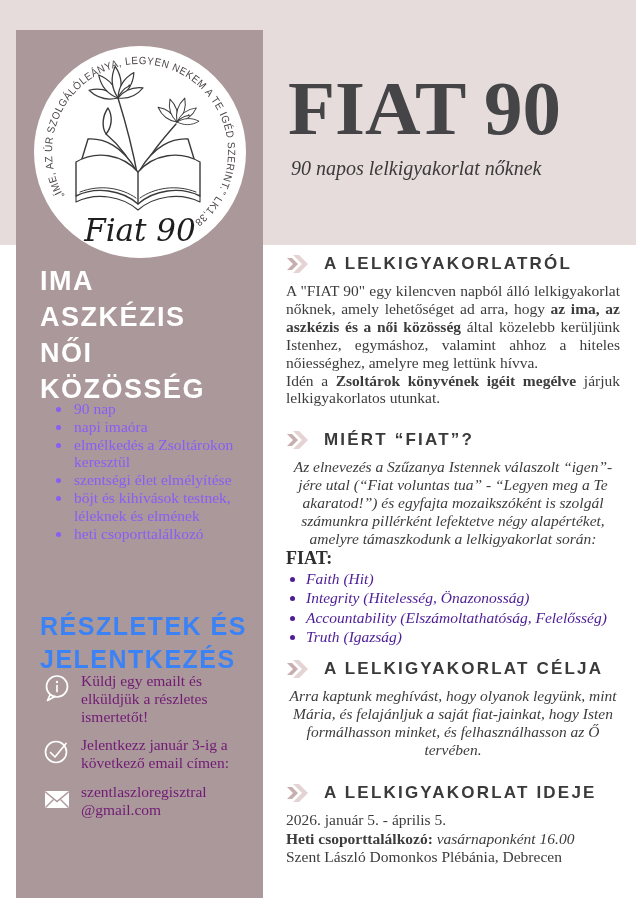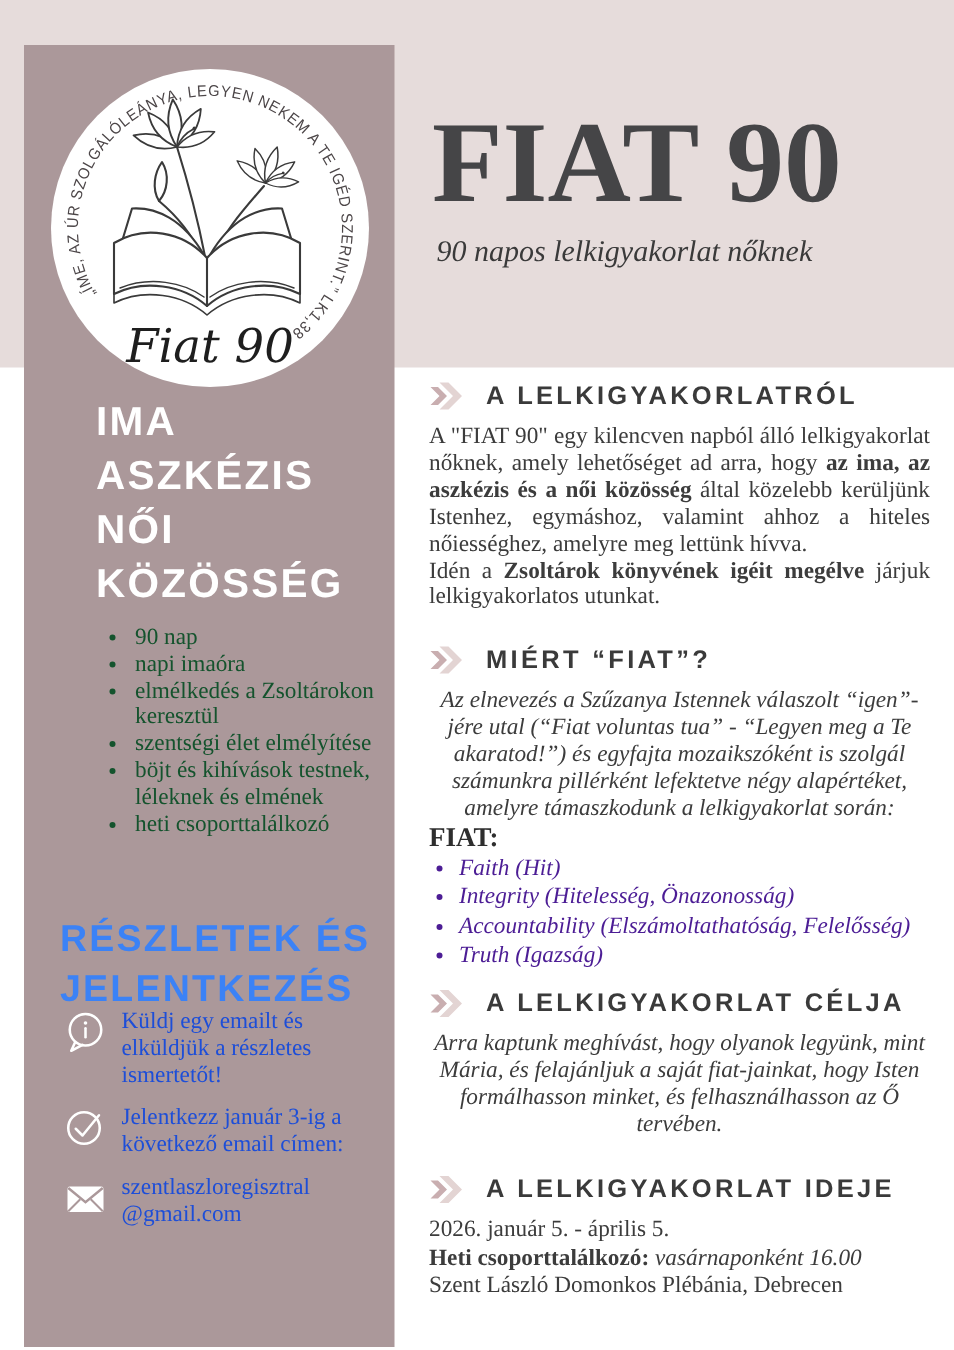--- a/index.html
+++ b/index.html
@@ -8,35 +8,35 @@
   .top-band{position:absolute;left:0;top:0;width:636px;height:245px;background:#e6dcdb;}
   .sidebar{position:absolute;left:16px;top:30px;width:247px;height:868px;background:#ab989a;}
 
   .logo{position:absolute;left:34px;top:46px;width:212px;height:212px;}
   .ring-text{font-family:"Liberation Sans",sans-serif;font-size:10.5px;fill:#4c4648;letter-spacing:.6px;}
   .logo-script{font-family:"DejaVu Serif",serif;font-style:italic;font-size:31px;fill:#1e1e1e;}
 
   .community-heading{position:absolute;left:40px;top:263px;width:210px;
         font-family:"Liberation Sans",sans-serif;font-weight:700;font-size:27px;
         line-height:36px;letter-spacing:1.5px;color:#ffffff;}
-  .community-heading span{display:block;margin-left:24px;}
-
-  .community-bullets{position:absolute;left:56px;top:400px;width:198px;margin:16px;padding:0 0 0 16px;
-        color:#14532d;font-size:15.5px;line-height:17.8px;}
+  .community-heading span{display:block;}
+
+  .community-bullets{position:absolute;left:56px;top:400px;width:198px;margin:0;padding:0 0 0 16px;
+        color:#8b5cf6;font-size:15.5px;line-height:17.8px;}
   .community-bullets li{margin:0;padding-left:2px;}
 
   .details-heading{position:absolute;left:40px;top:610px;width:215px;
         font-family:"Liberation Sans",sans-serif;font-weight:700;font-size:25px;
         line-height:33px;letter-spacing:1.5px;color:#3b82f6;}
   .details-heading span{display:block;}
 
   .details-items{position:absolute;left:42px;top:672px;width:212px;}
   .d-item{display:flex;align-items:flex-start;gap:9px;margin-bottom:11px;}
   .d-icon{flex:0 0 30px;width:30px;height:30px;margin-top:1px;}
-  .d-text{color:#1d4ed8;font-size:15.5px;line-height:17.8px;}
+  .d-text{color:#701a75;font-size:15.5px;line-height:17.8px;}
 
   .title{position:absolute;left:288px;top:66px;margin:0;width:345px;
         font-family:"Liberation Serif",serif;font-weight:700;font-size:77px;line-height:1.1;
         letter-spacing:0;color:#454547;}
   .subtitle{position:absolute;left:291px;top:157px;width:340px;
         font-style:italic;font-size:20px;color:#3a3a3a;}
 
   .section{position:absolute;left:286px;width:334px;}
   .s1{top:254px;} .s2{top:430px;} .s3{top:659px;} .s4{top:783px;}
   .section-heading{display:flex;align-items:center;gap:12px;

